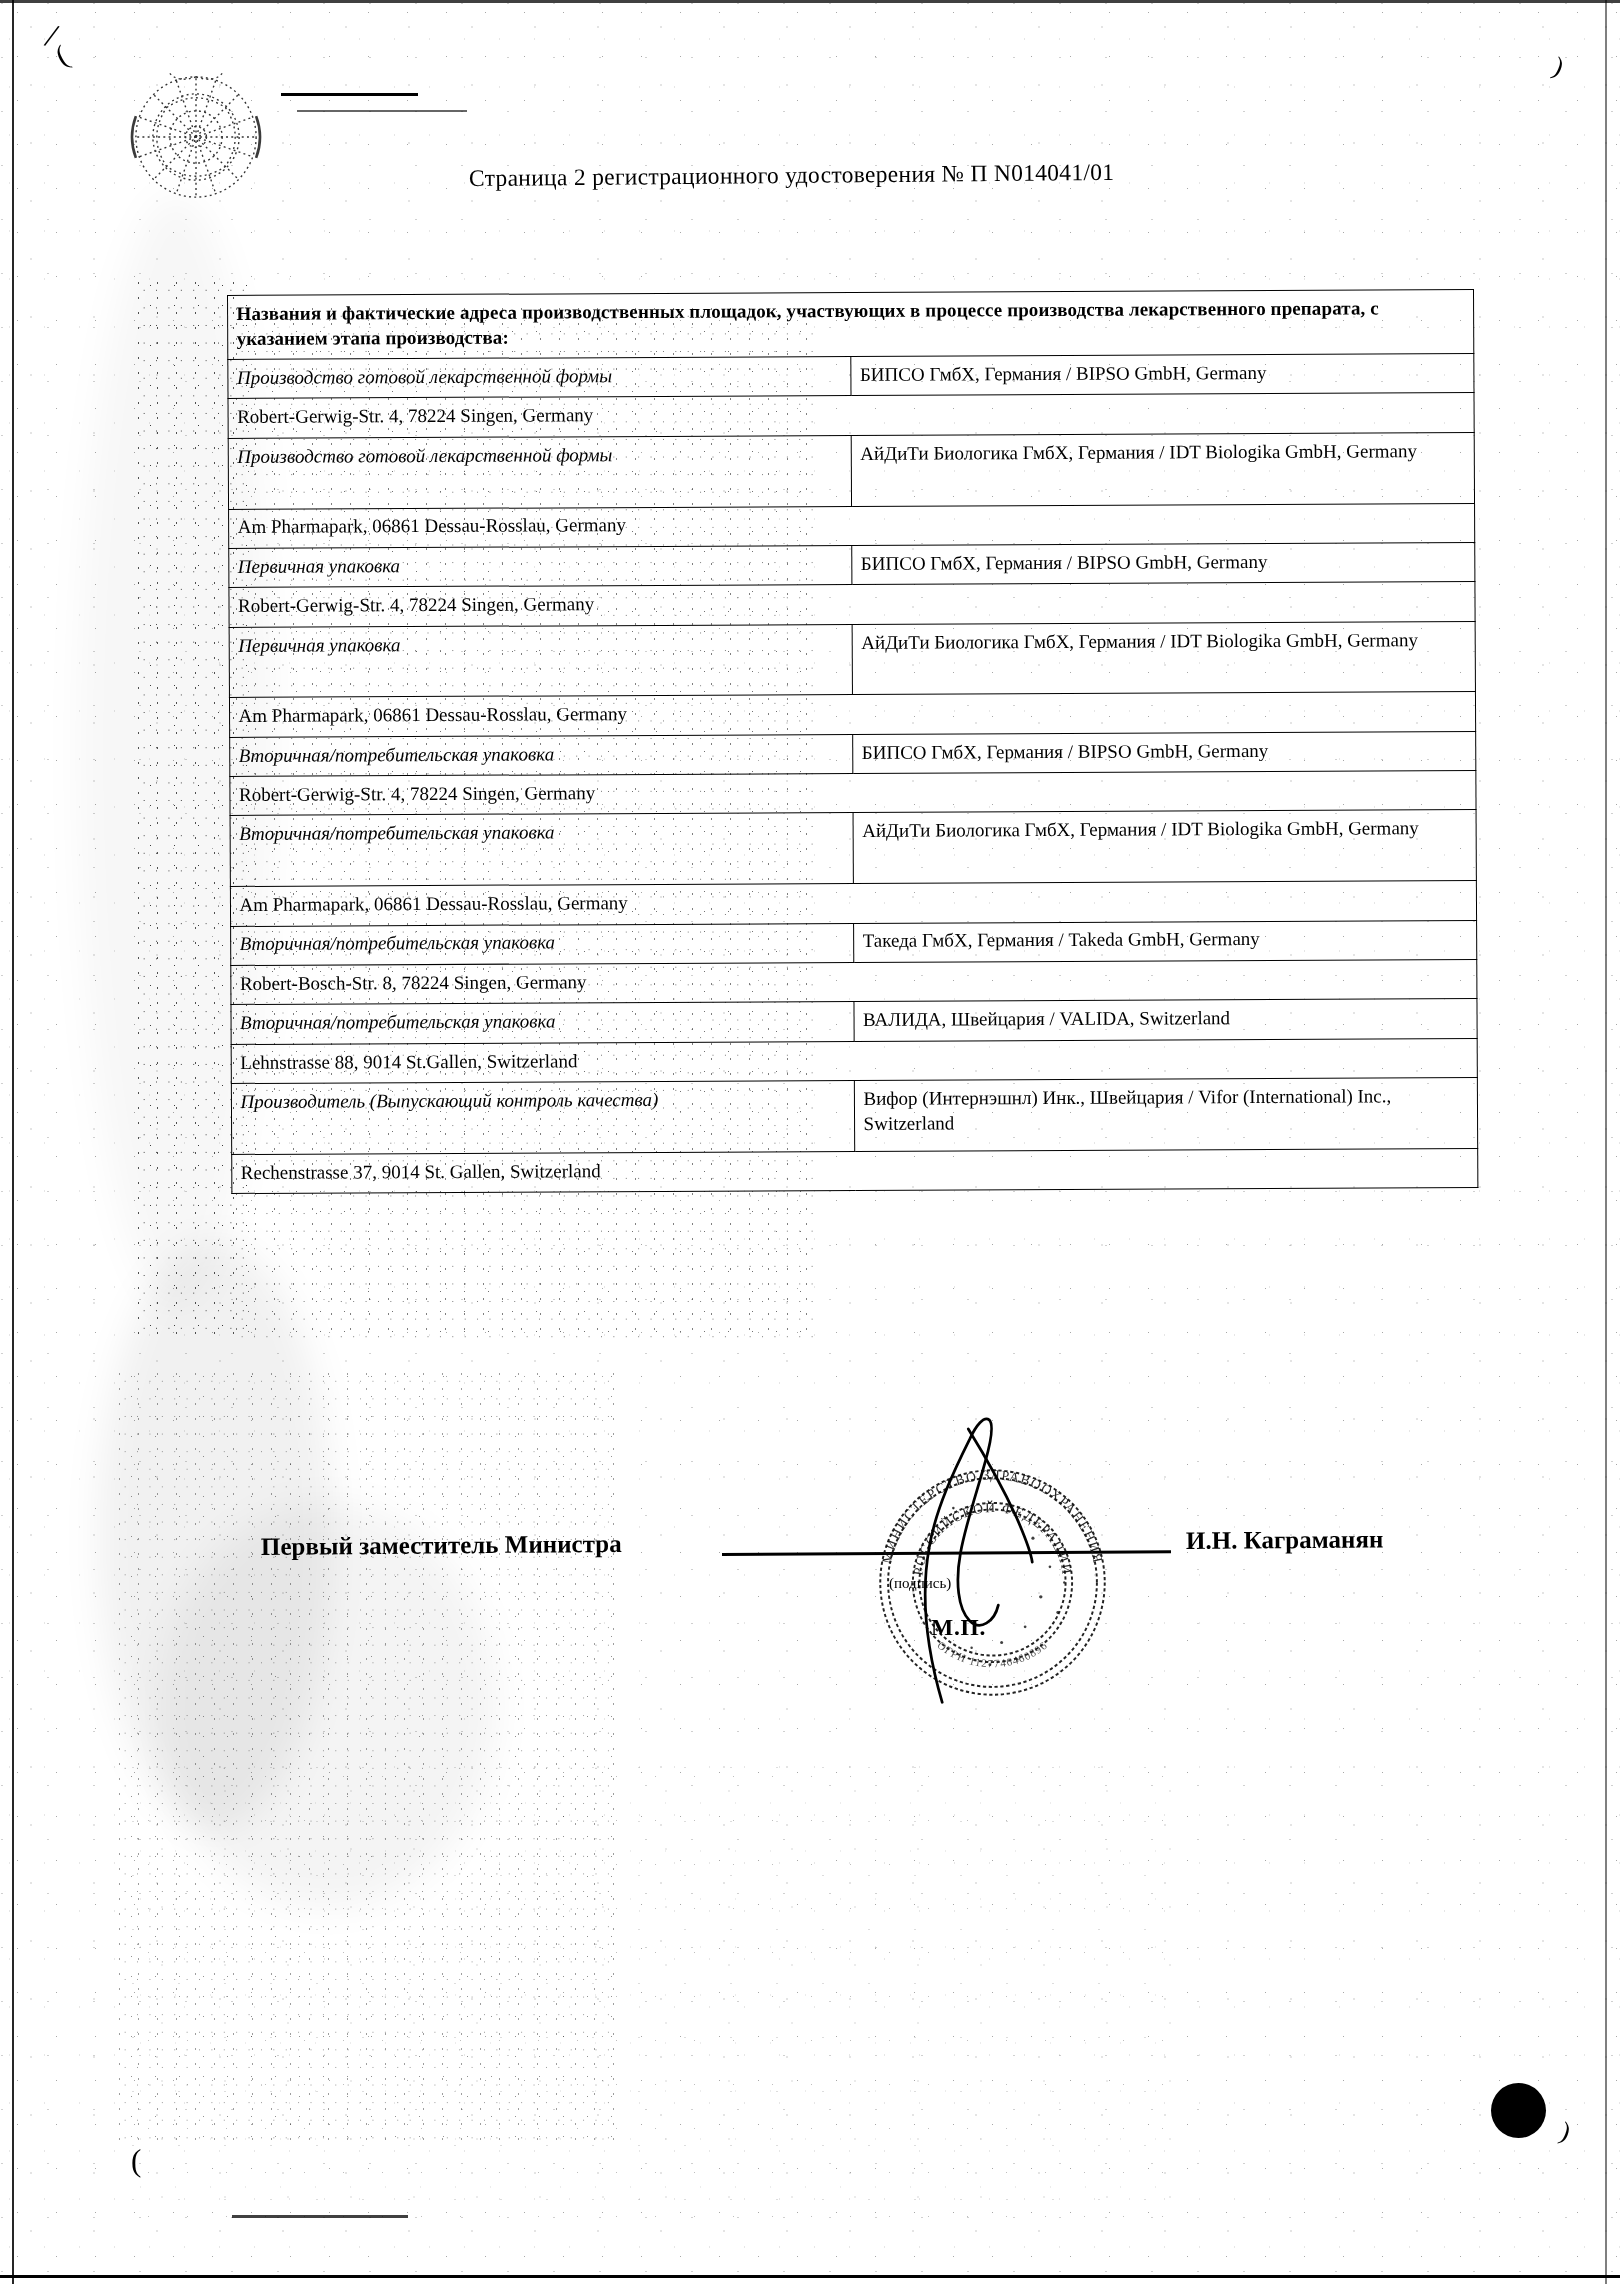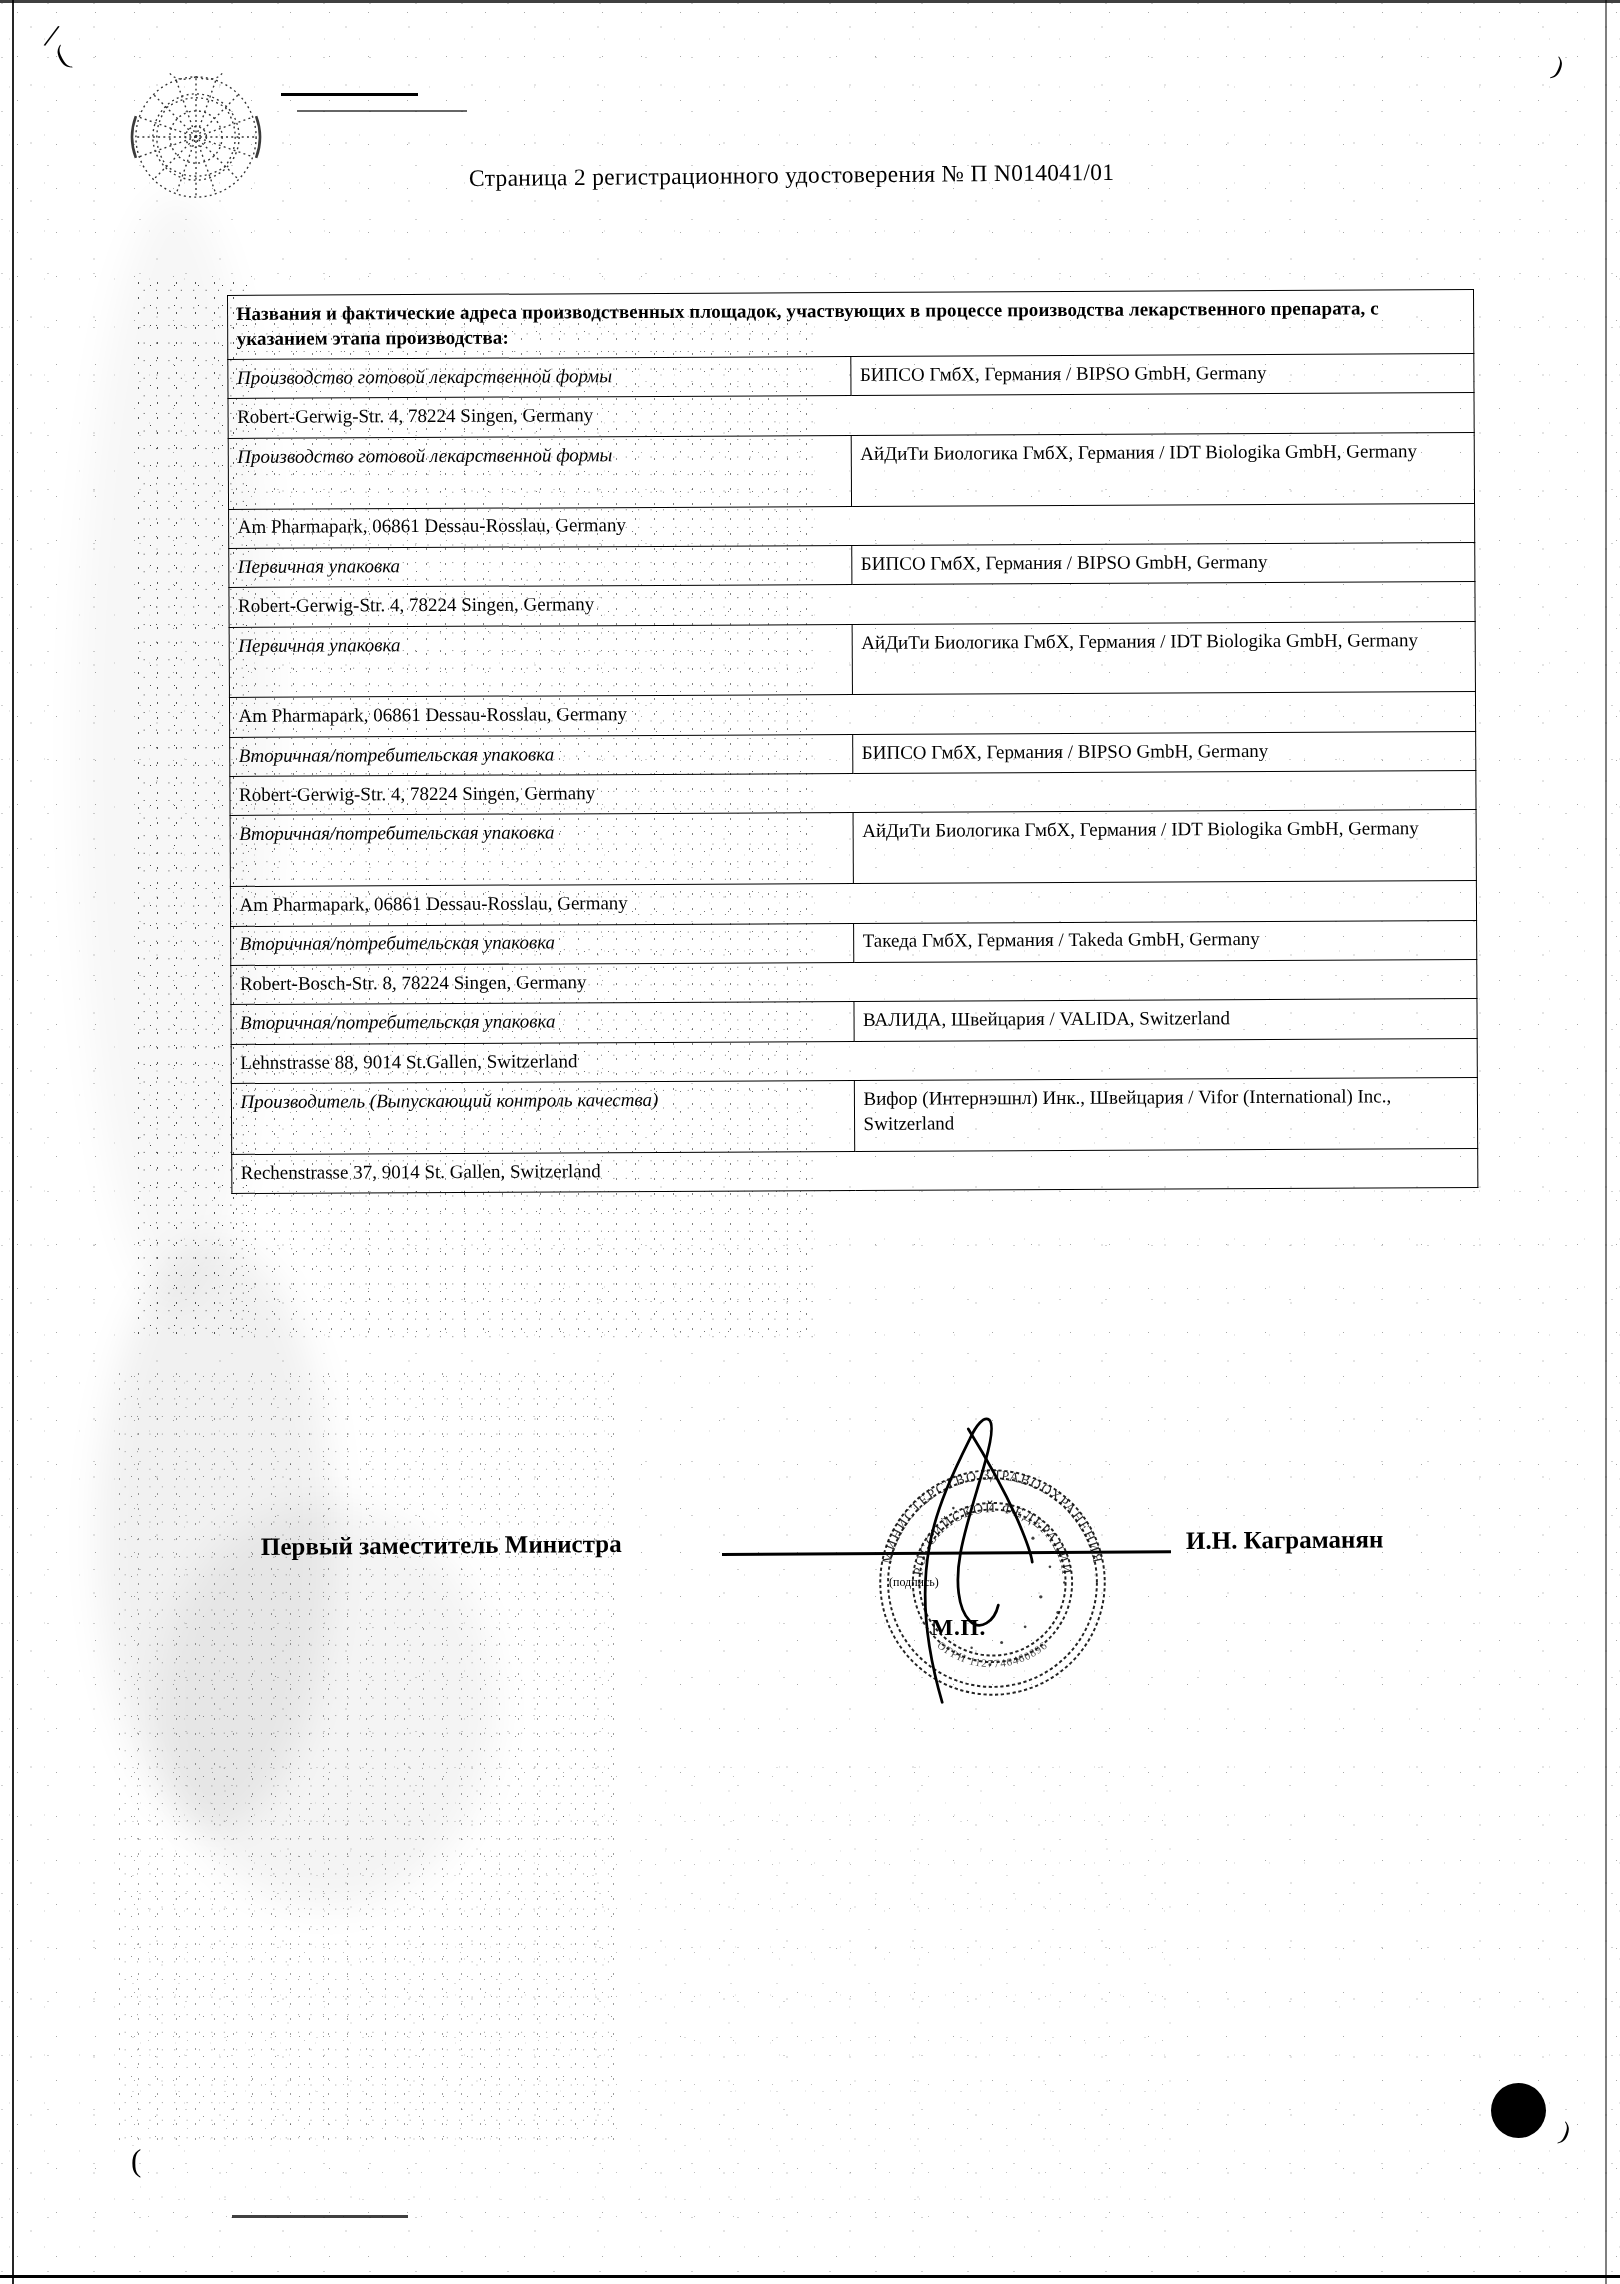--- a/index.html
+++ b/index.html
@@ -145,21 +145,21 @@
     font-weight: bold;
     color: #000;
     white-space: nowrap;
     transform: rotate(-0.5deg);
     transform-origin: left center;
   }
   .sig-podpis {
     position: absolute;
     left: 889px;
     top: 1575px;
-    font-size: 12px;
+    font-size: 15px;
     color: #000;
     white-space: nowrap;
     text-align: right;
   }
   .sig-mp {
     position: absolute;
     left: 931px;
     top: 1614px;
     font-size: 23.5px;
     font-weight: bold;

